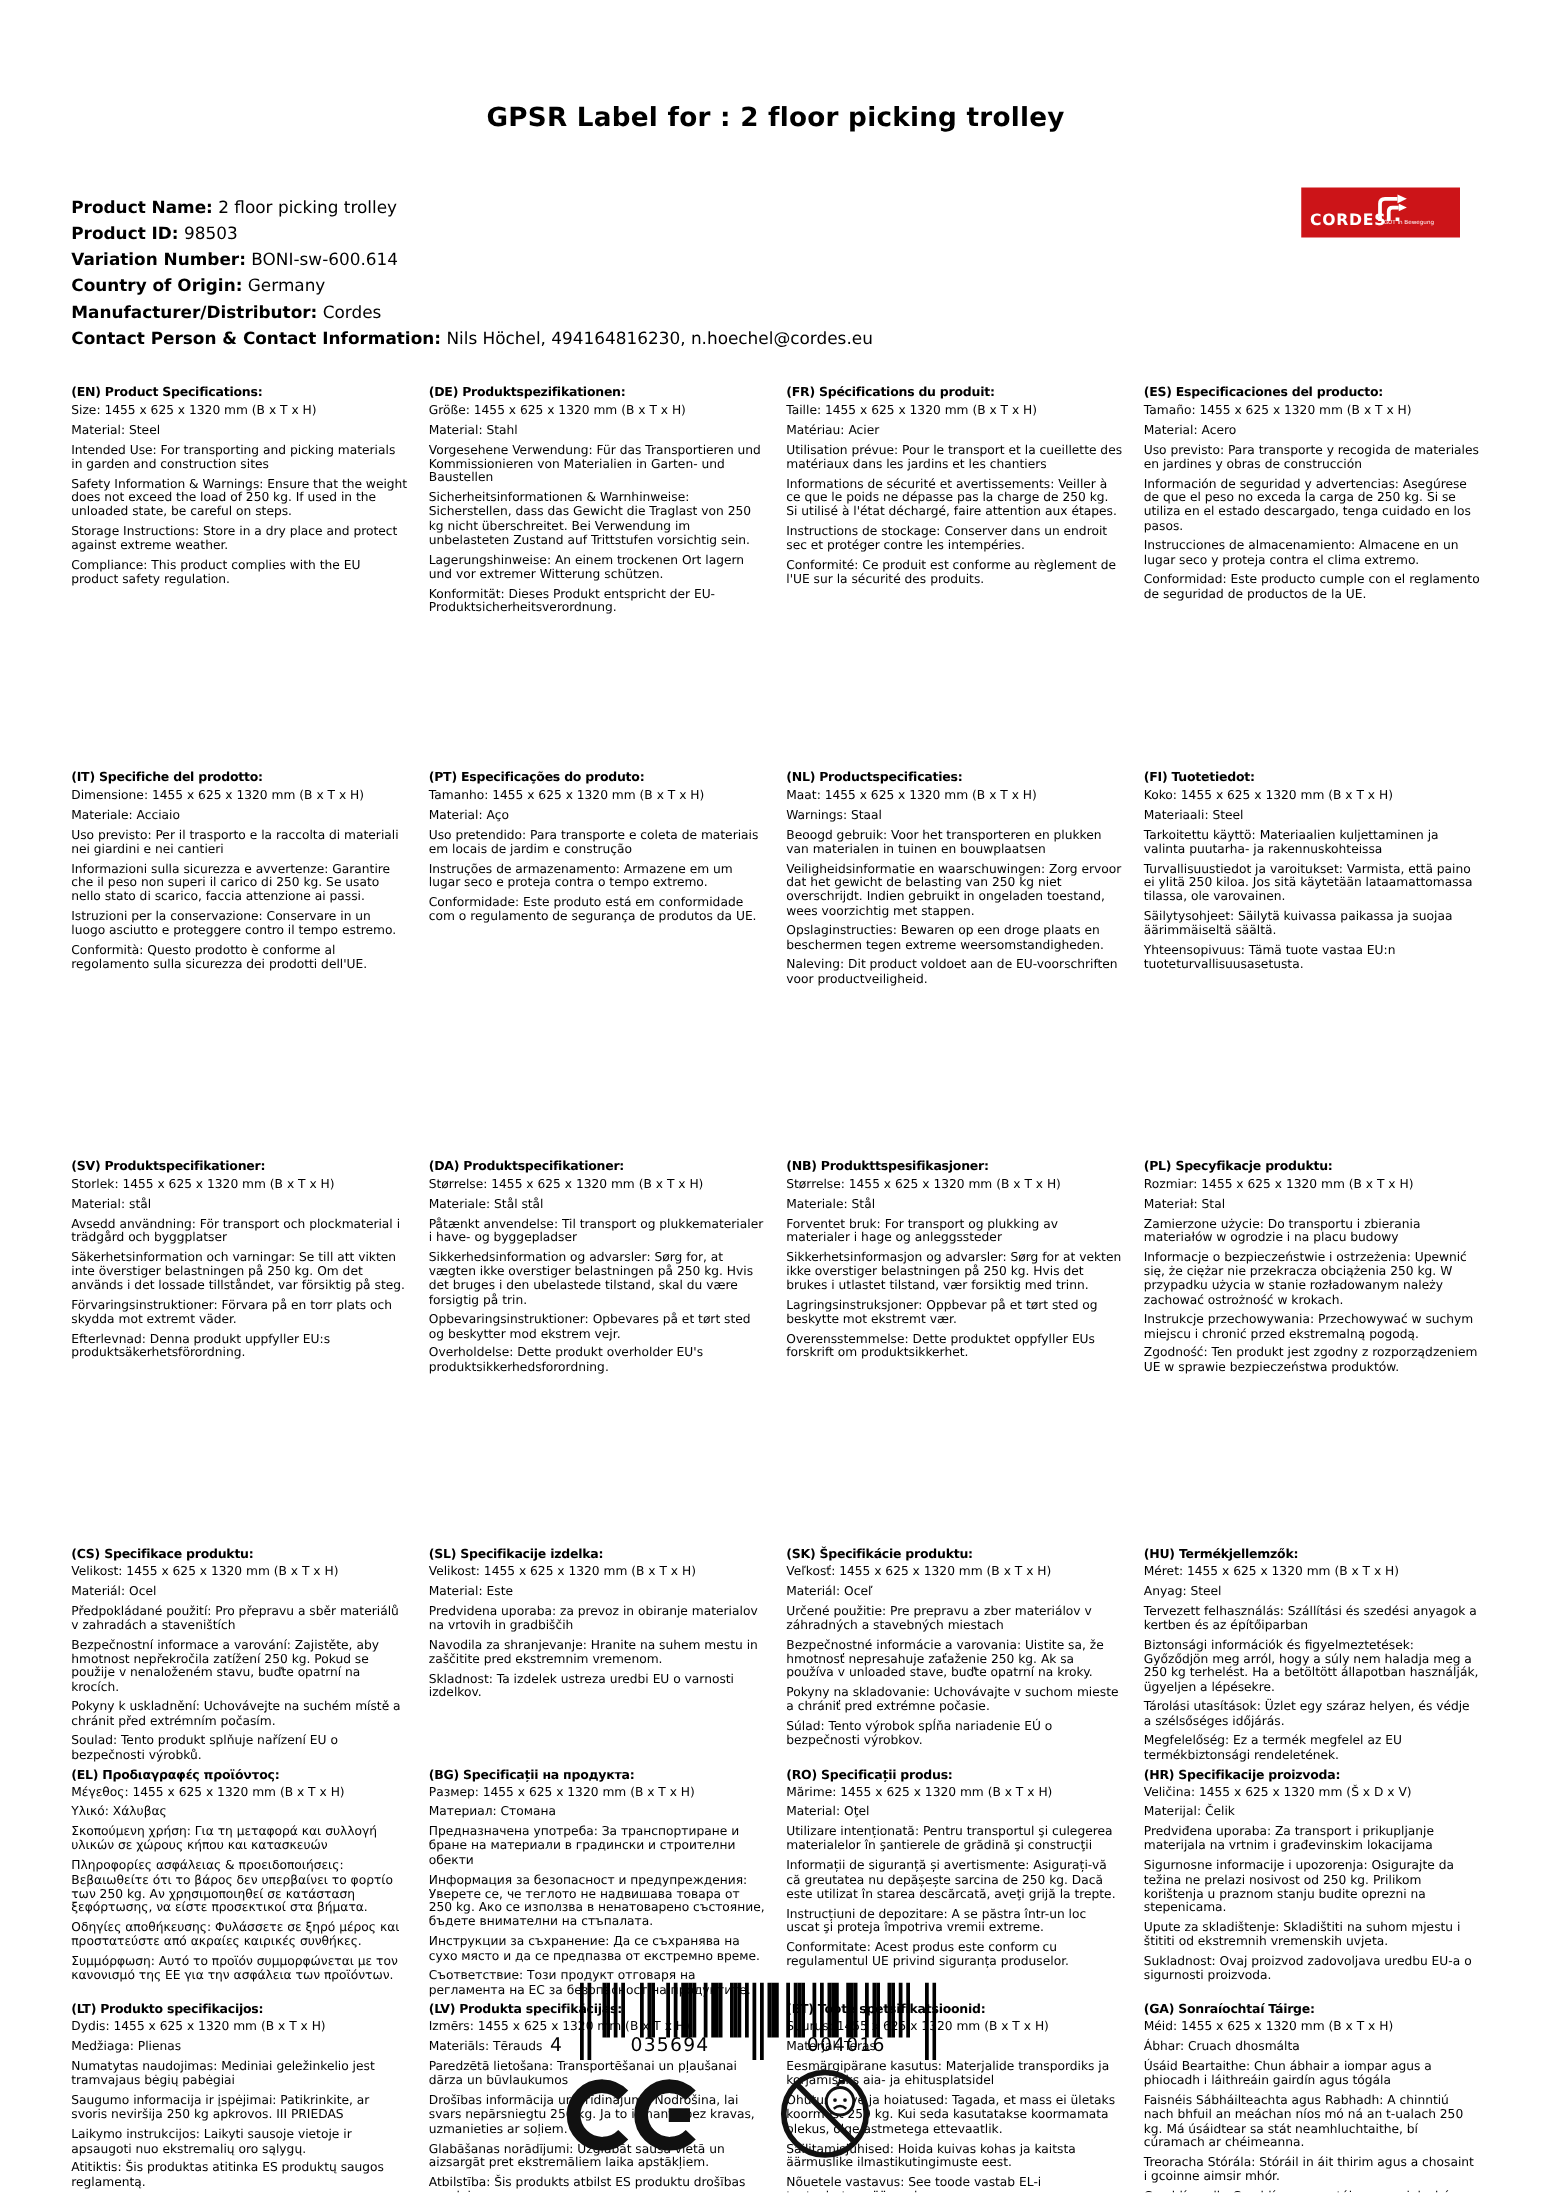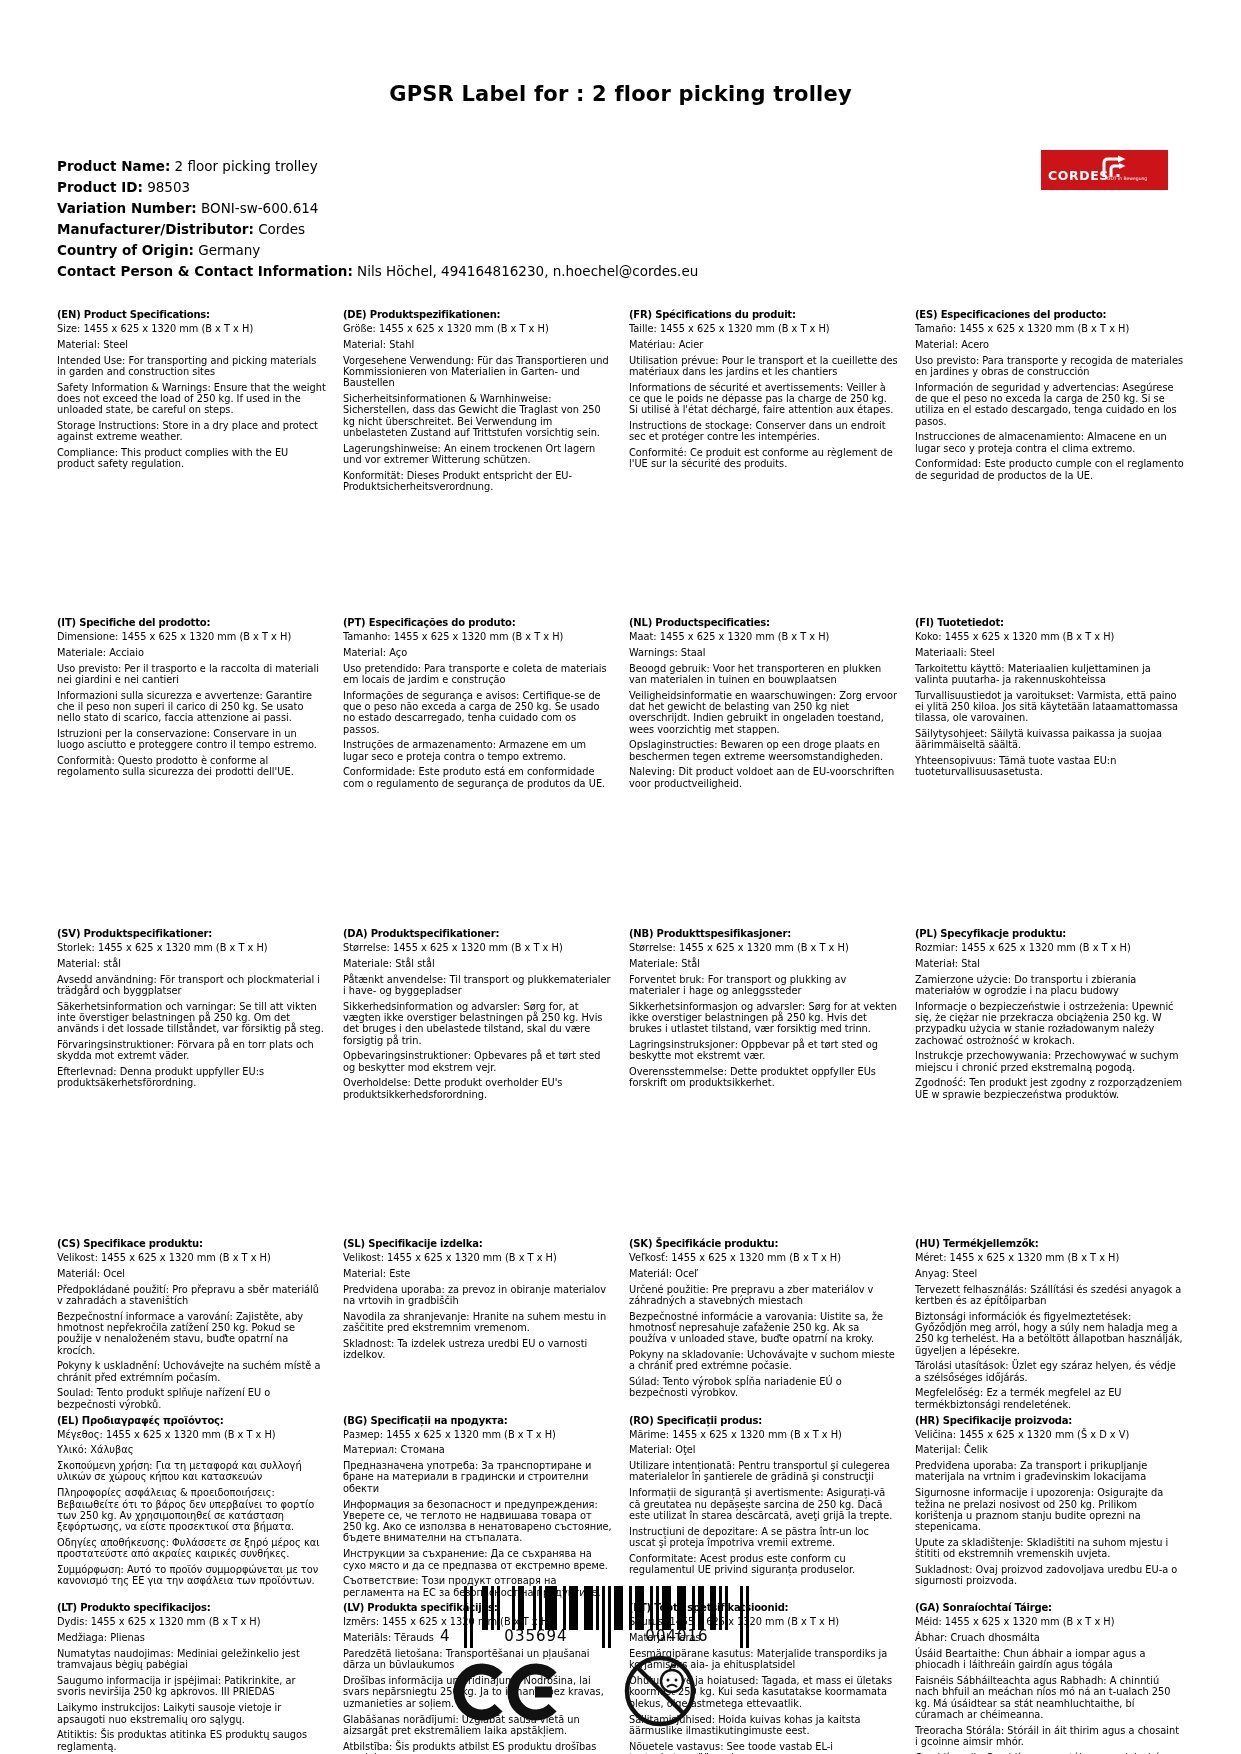--- a/index.html
+++ b/index.html
@@ -43,22 +43,22 @@
 <body>
 
 <div class="page">
 
   <h1 class="title">GPSR Label for : 2 floor picking trolley</h1>
 
   <div class="product-info">
       <div><span class="pf-label">Product Name:</span><span class="pf-value">&nbsp;2 floor picking trolley</span></div>
       <div><span class="pf-label">Product ID:</span><span class="pf-value">&nbsp;98503</span></div>
       <div><span class="pf-label">Variation Number:</span><span class="pf-value">&nbsp;BONI-sw-600.614</span></div>
+      <div><span class="pf-label">Country of Origin:</span><span class="pf-value">&nbsp;Germany</span></div>
       <div><span class="pf-label">Manufacturer/Distributor:</span><span class="pf-value">&nbsp;Cordes</span></div>
-      <div><span class="pf-label">Country of Origin:</span><span class="pf-value">&nbsp;Germany</span></div>
       <div><span class="pf-label">Contact Person &amp; Contact Information:</span><span class="pf-value">&nbsp;Nils Höchel, 494164816230, n.hoechel@cordes.eu</span></div>
     </div>
 
   <div class="logo">
     <svg class="arrows" width="30" height="24" viewBox="0 0 30 24">
       <g stroke="#ffffff" stroke-width="3" fill="none">
         <path d="M3,24 V10 Q3,6 7,6 H17"></path>
         <path d="M10,24 V16 Q10,13 13,13 H18"></path>
         <path d="M17,24 V21"></path>
       </g>
@@ -115,21 +115,20 @@
         <p class="spec-par">Uso previsto: Per il trasporto e la raccolta di materiali nei giardini e nei cantieri</p>
         <p class="spec-par">Informazioni sulla sicurezza e avvertenze: Garantire che il peso non superi il carico di 250 kg. Se usato nello stato di scarico, faccia attenzione ai passi.</p>
         <p class="spec-par">Istruzioni per la conservazione: Conservare in un luogo asciutto e proteggere contro il tempo estremo.</p>
         <p class="spec-par">Conformità: Questo prodotto è conforme al regolamento sulla sicurezza dei prodotti dell'UE.</p>
       </div>
       <div class="lang-block">
         <div class="lang-title">(PT) Especificações do produto:</div>
         <p class="spec-par">Tamanho: 1455 x 625 x 1320 mm (B x T x H)</p>
         <p class="spec-par">Material: Aço</p>
         <p class="spec-par">Uso pretendido: Para transporte e coleta de materiais em locais de jardim e construção</p>
-        <p class="spec-par">Informações de segurança e avisos: Certifique-se de que o peso não exceda a carga de 250 kg. Se usado no estado descarregado, tenha cuidado com os passos.</p>
         <p class="spec-par">Instruções de armazenamento: Armazene em um lugar seco e proteja contra o tempo extremo.</p>
         <p class="spec-par">Conformidade: Este produto está em conformidade com o regulamento de segurança de produtos da UE.</p>
       </div>
       <div class="lang-block">
         <div class="lang-title">(NL) Productspecificaties:</div>
         <p class="spec-par">Maat: 1455 x 625 x 1320 mm (B x T x H)</p>
         <p class="spec-par">Warnings: Staal</p>
         <p class="spec-par">Beoogd gebruik: Voor het transporteren en plukken van materialen in tuinen en bouwplaatsen</p>
         <p class="spec-par">Veiligheidsinformatie en waarschuwingen: Zorg ervoor dat het gewicht de belasting van 250 kg niet overschrijdt. Indien gebruikt in ongeladen toestand, wees voorzichtig met stappen.</p>
         <p class="spec-par">Opslaginstructies: Bewaren op een droge plaats en beschermen tegen extreme weersomstandigheden.</p>

